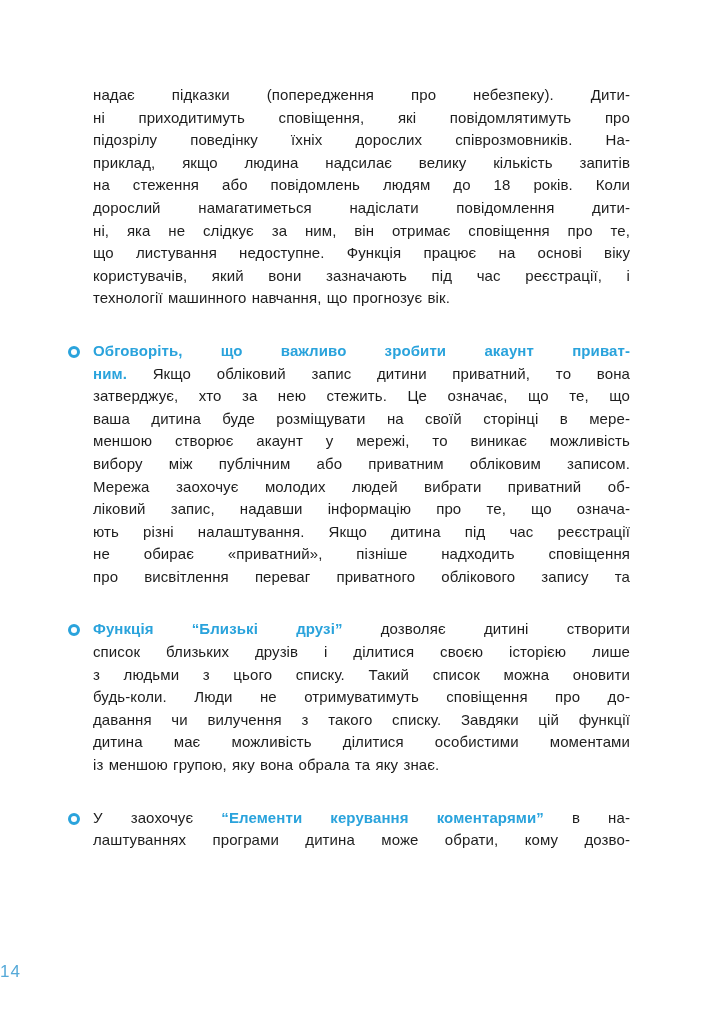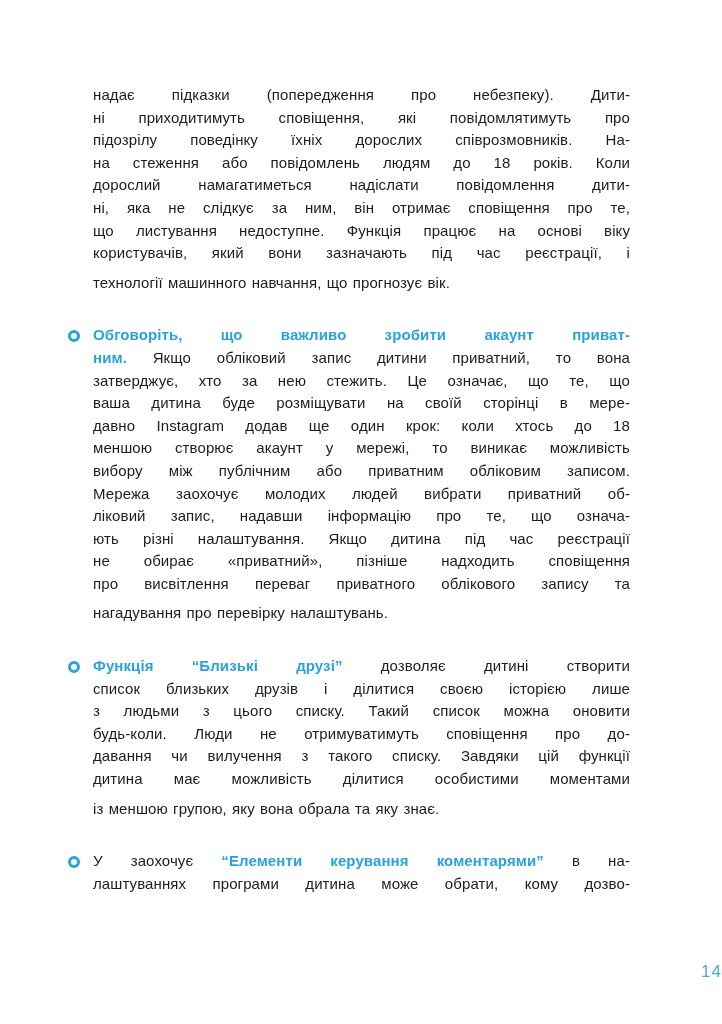--- a/index.html
+++ b/index.html
@@ -26,76 +26,74 @@
   .line{
     font-size:15px;
     line-height:22.6px;
     text-align:justify;
     text-align-last:justify;
     letter-spacing:0.1px;
     word-spacing:1px;
   }
   .line.end{
     text-align-last:left;
-    margin-top:7px;
   }
   .accent{
     color:var(--accent);
     font-weight:700;
   }
   .ring{
     position:absolute;
     left:-25px;top:6px;
     width:6px;height:6px;
     border:3px solid var(--accent);
     border-radius:50%;
     background:#fff;
     display:block;
   }
   .page-number{
     position:absolute;
     left:0;top:962px;width:100%;
-    text-align:right;
+    text-align:left;
     font-size:17px;
     color:var(--pagenum);
     letter-spacing:1px;
   }
 </style>
 </head>
 <body>
 
 <div class="page">
   <div class="content">
 
   <div class="section">
         <div class="line"><span>надає підказки (попередження про небезпеку). Дити-</span></div>
         <div class="line"><span>ні приходитимуть сповіщення, які повідомлятимуть про</span></div>
         <div class="line"><span>підозрілу поведінку їхніх дорослих співрозмовників. На-</span></div>
+        <div class="line"><span>приклад, якщо людина надсилає велику кількість запитів</span></div>
         <div class="line"><span>на стеження або повідомлень людям до 18 років. Коли</span></div>
         <div class="line"><span>дорослий намагатиметься надіслати повідомлення дити-</span></div>
         <div class="line"><span>ні, яка не слідкує за ним, він отримає сповіщення про те,</span></div>
         <div class="line"><span>що листування недоступне. Функція працює на основі віку</span></div>
         <div class="line"><span>користувачів, який вони зазначають під час реєстрації, і</span></div>
         <div class="line end"><span>технології машинного навчання, що прогнозує вік.</span></div>
       </div>
       <div class="section">
         <span class="ring"></span>
         <div class="line"><span class="accent">Обговоріть, що важливо зробити акаунт приват-</span></div>
         <div class="line"><span class="accent">ним.</span><span> Якщо обліковий запис дитини приватний, то вона</span></div>
         <div class="line"><span>затверджує, хто за нею стежить. Це означає, що те, що</span></div>
         <div class="line"><span>ваша дитина буде розміщувати на своїй сторінці в мере-</span></div>
-        <div class="line"><span>давно Instagram додав ще один крок: коли хтось до 18</span></div>
         <div class="line"><span>меншою створює акаунт у мережі, то виникає можливість</span></div>
         <div class="line"><span>вибору між публічним або приватним обліковим записом.</span></div>
         <div class="line"><span>Мережа заохочує молодих людей вибрати приватний об-</span></div>
         <div class="line"><span>ліковий запис, надавши інформацію про те, що означа-</span></div>
         <div class="line"><span>ють різні налаштування. Якщо дитина під час реєстрації</span></div>
         <div class="line"><span>не обирає «приватний», пізніше надходить сповіщення</span></div>
         <div class="line"><span>про висвітлення переваг приватного облікового запису та</span></div>
-        <div class="line end"><span>нагадування про перевірку налаштувань.</span></div>
       </div>
       <div class="section">
         <span class="ring"></span>
         <div class="line"><span class="accent">Функція “Близькі друзі”</span><span> дозволяє дитині створити</span></div>
         <div class="line"><span>список близьких друзів і ділитися своєю історією лише</span></div>
         <div class="line"><span>з людьми з цього списку. Такий список можна оновити</span></div>
         <div class="line"><span>будь-коли. Люди не отримуватимуть сповіщення про до-</span></div>
         <div class="line"><span>давання чи вилучення з такого списку. Завдяки цій функції</span></div>
         <div class="line"><span>дитина має можливість ділитися особистими моментами</span></div>
         <div class="line end"><span>із меншою групою, яку вона обрала та яку знає.</span></div>

